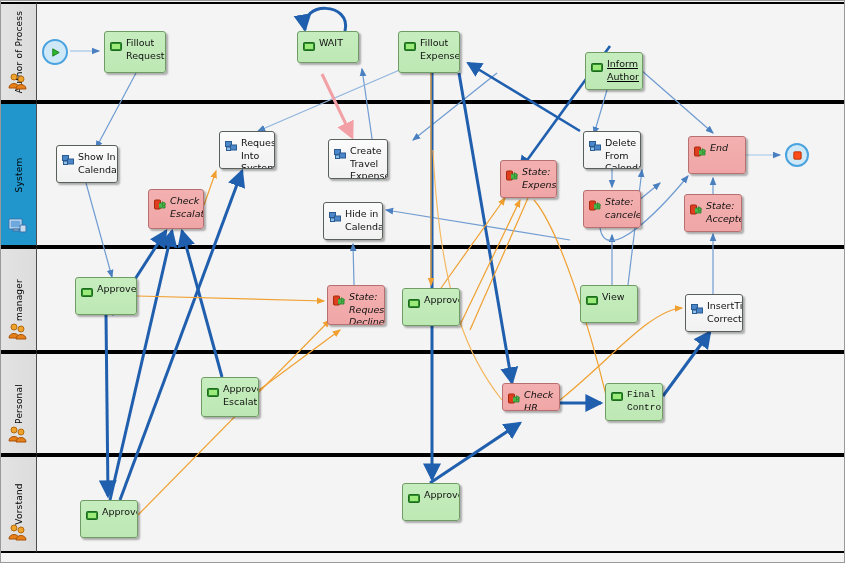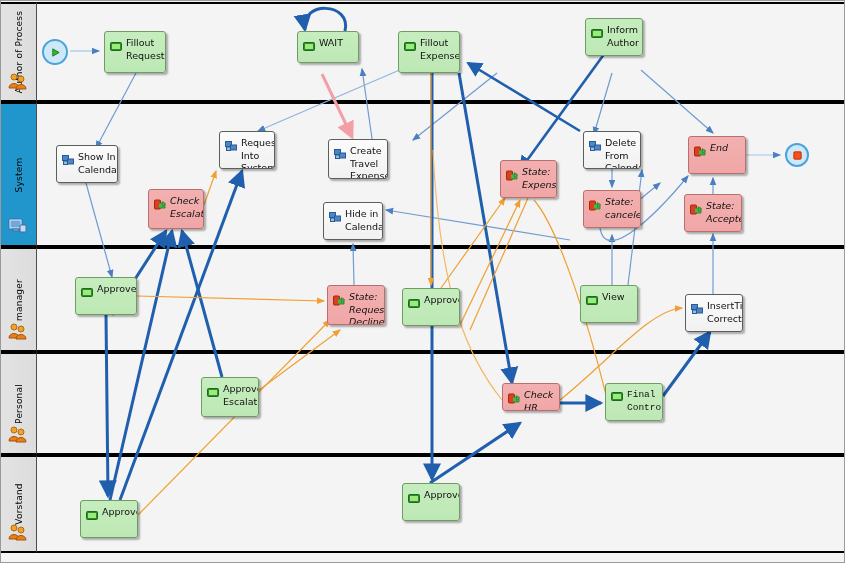--- a/index.html
+++ b/index.html
@@ -190,21 +190,21 @@
           </svg></span>
         <span class="nlabel">WAIT</span>
       </div>
       <div class="node n-green" style="left: 398px; top: 31px; width: 62px; height: 42px; justify-content: space-between;">
         <span class="nicon"><svg viewBox="0 0 12 12" width="12" height="12">
             <rect x="0.5" y="1.5" width="11" height="8" rx="1" fill="#2e8b2e" stroke="#1d6b1d"></rect>
             <rect x="2" y="3" width="8" height="5" fill="#9bea7a"></rect>
           </svg></span>
         <span class="nlabel">Fillout Expense</span>
       </div>
-      <div class="node n-green" style="left: 585px; top: 18px; width: 58px; height: 38px;">
+      <div class="node n-green" style="left: 585px; top: 52px; width: 58px; height: 38px; text-decoration: underline;">
         <span class="nicon"><svg viewBox="0 0 12 12" width="12" height="12">
             <rect x="0.5" y="1.5" width="11" height="8" rx="1" fill="#2e8b2e" stroke="#1d6b1d"></rect>
             <rect x="2" y="3" width="8" height="5" fill="#9bea7a"></rect>
           </svg></span>
         <span class="nlabel">Inform Author</span>
       </div>
       <div class="node n-white" style="left: 56px; top: 145px; width: 62px; height: 38px;">
         <span class="nicon"><svg viewBox="0 0 12 12" width="12" height="12">
             <rect x="0.5" y="0.5" width="6" height="5" fill="#4a86c8" stroke="#2a5b91"></rect>
             <rect x="5.5" y="4" width="6" height="5" fill="#4a86c8" stroke="#2a5b91"></rect>

